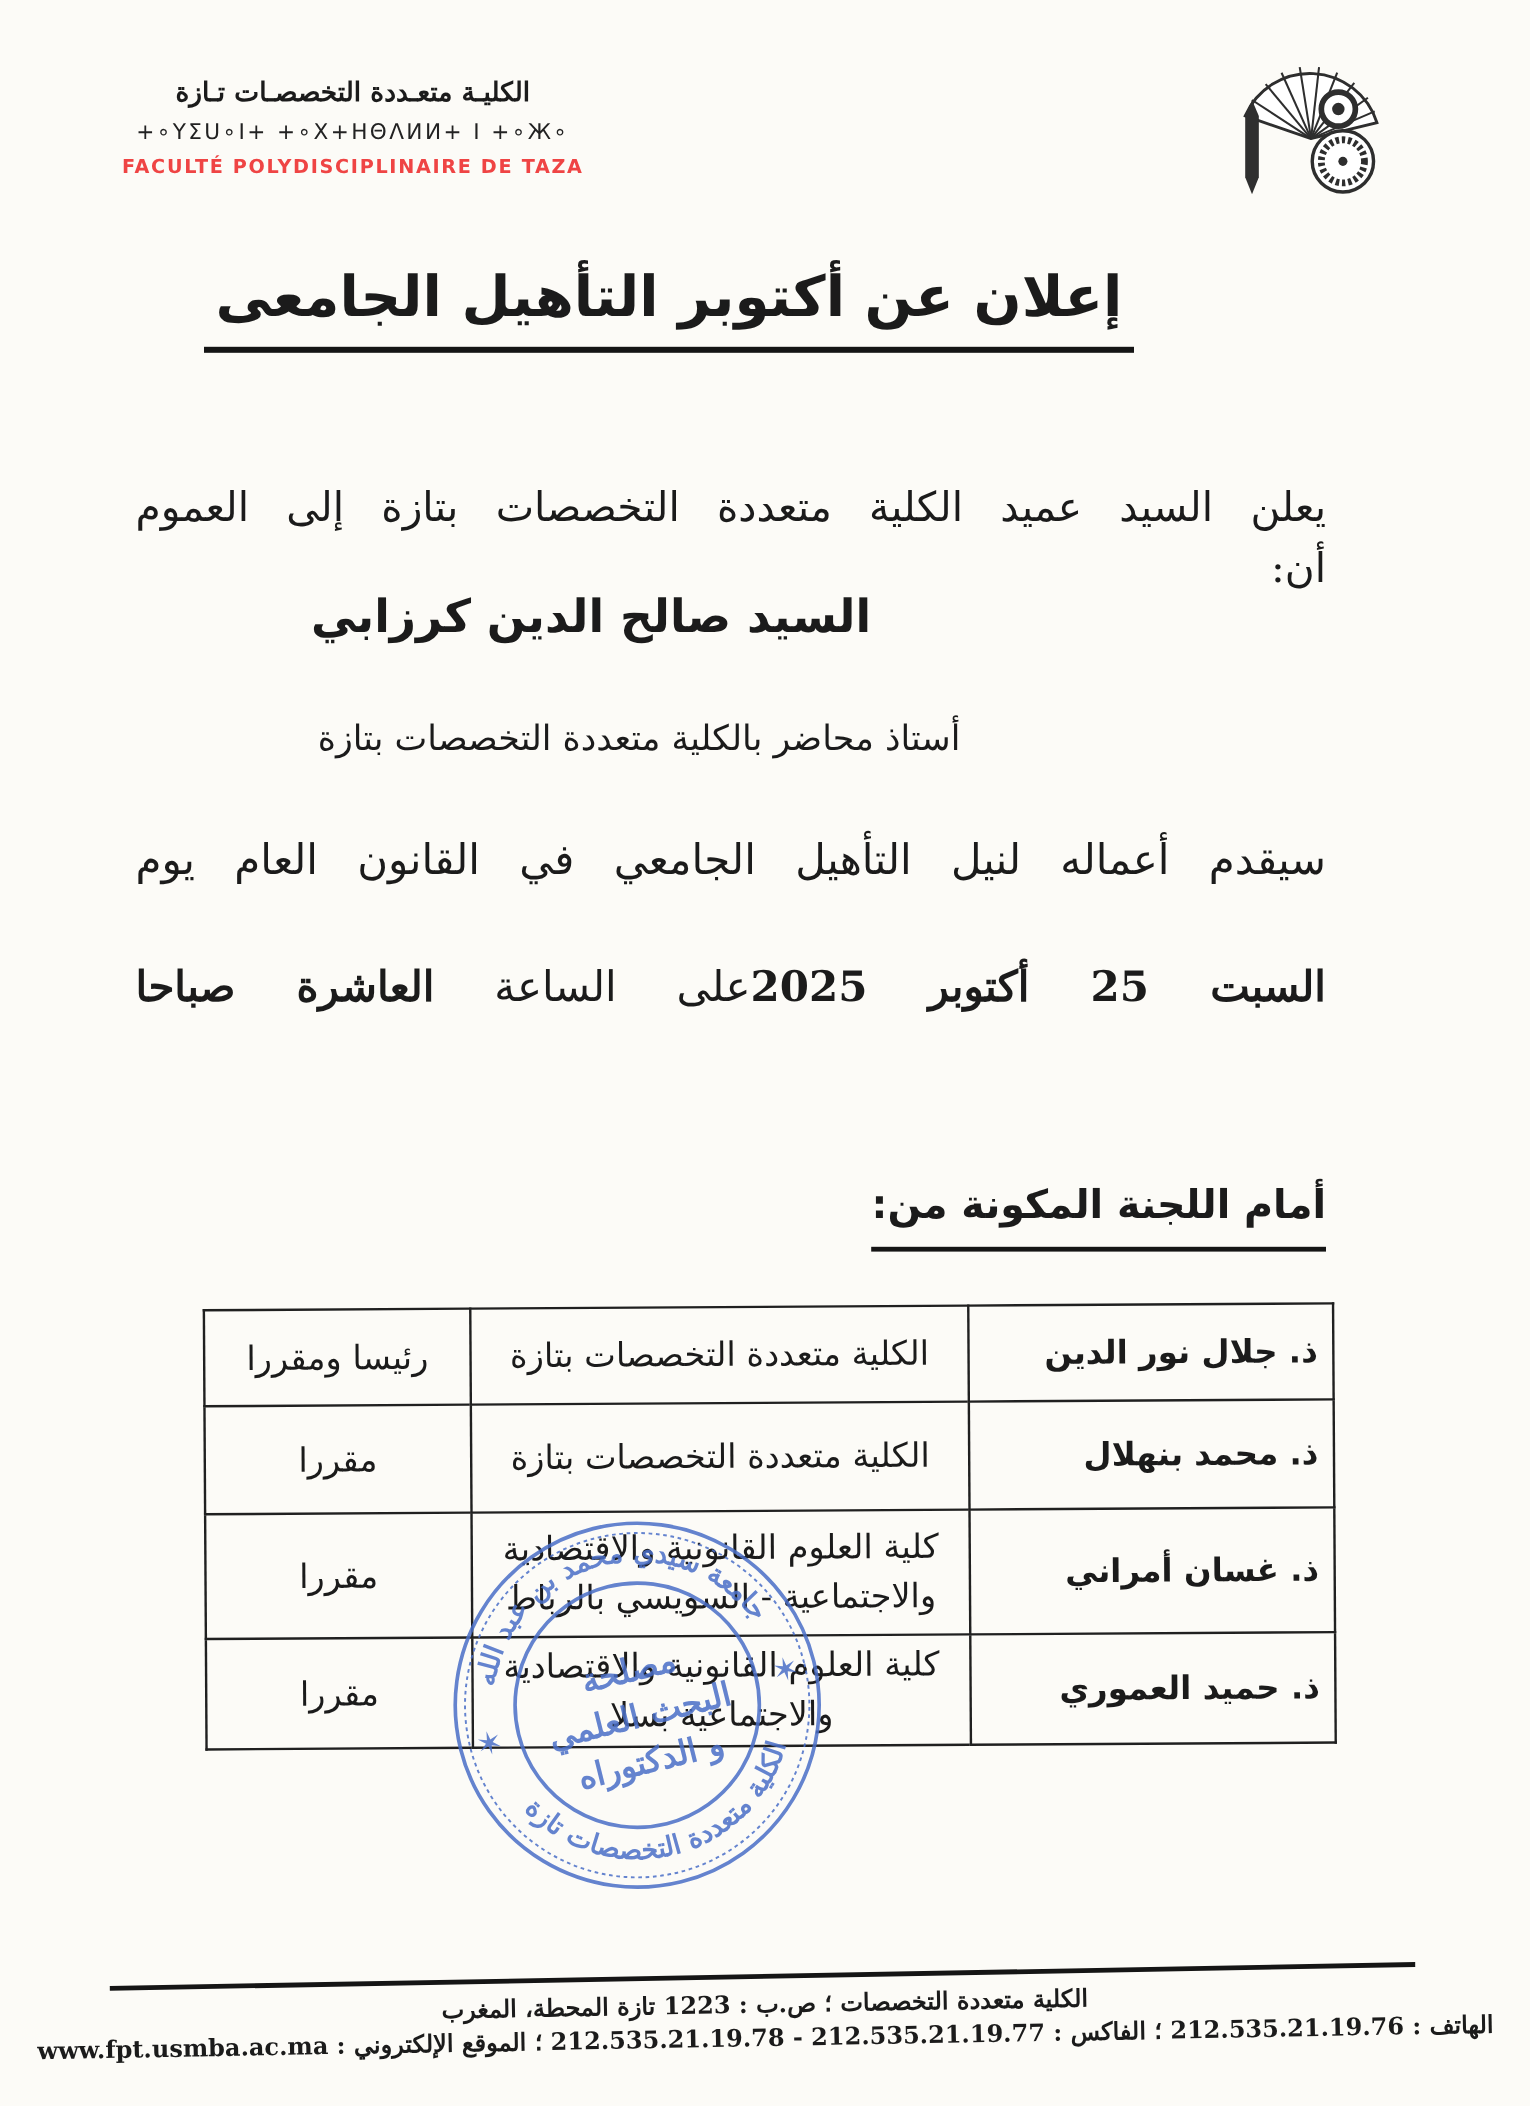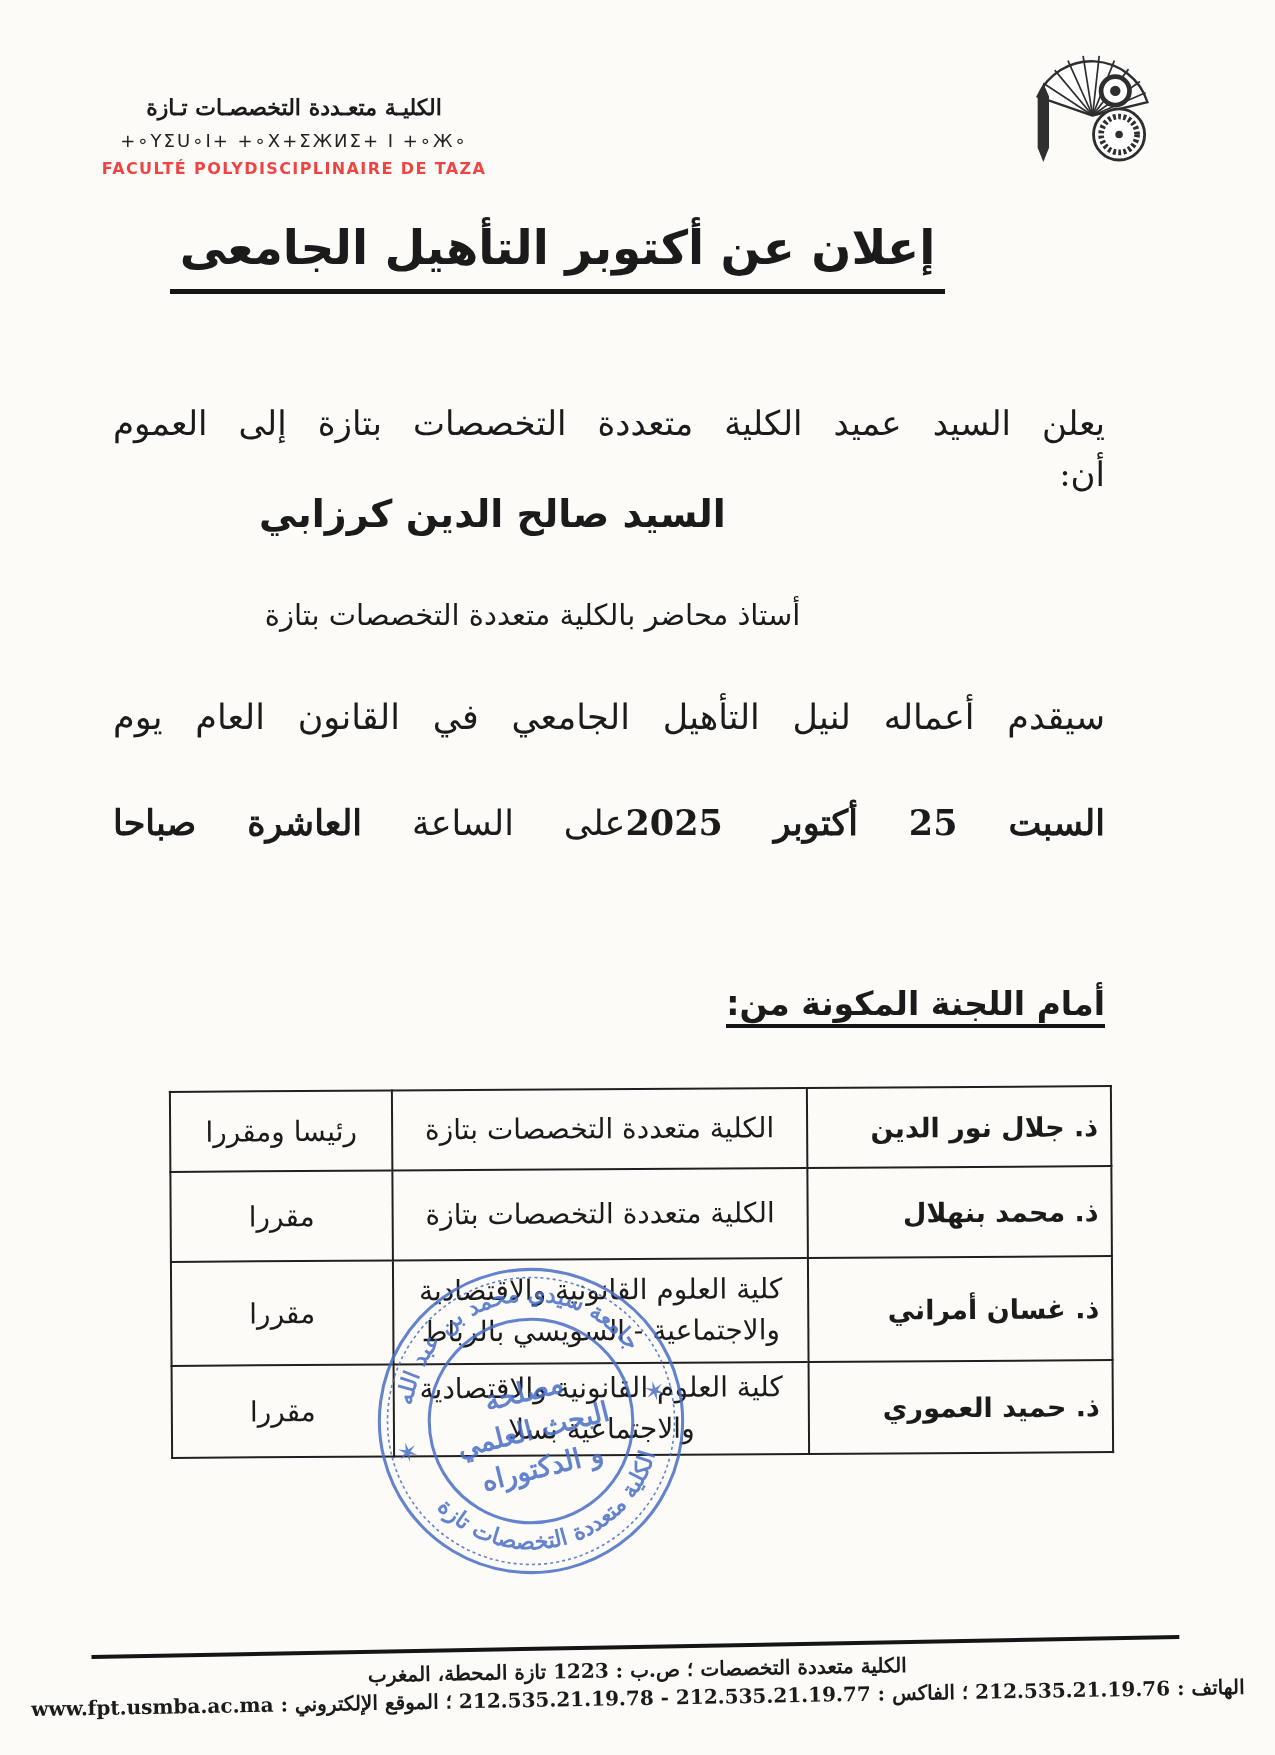--- a/index.html
+++ b/index.html
@@ -3,21 +3,21 @@
 <meta charset="utf-8">
 <style>
   html,body{margin:0;padding:0;}
   body{background:#dcdcd8;}
   .page{
     position:relative;width:1275px;height:1755px;overflow:hidden;
     background:#fcfbf7;color:#1b1b1b;
     font-family:"DejaVu Serif", serif;
   }
   
-  .hdr{position:absolute;top:34px;left:98px;right:88px;display:flex;justify-content:space-between;align-items:flex-end;}
+  .hdr{position:absolute;top:34px;left:98px;right:88px;display:flex;justify-content:space-between;align-items:center;}
   .hdr-block{text-align:center;}
   .hdr-left{width:392px;}
   .hdr-right{width:480px;}
   .hdr-ar{font-size:22px;font-weight:bold;direction:rtl;white-space:nowrap;}
   .hdr-tif{font-size:18px;letter-spacing:2px;margin-top:10px;color:#222;font-family:"DejaVu Sans",sans-serif;white-space:nowrap;}
   .hdr-lat{font-size:16px;font-weight:bold;letter-spacing:1.4px;margin-top:8px;color:#ef4444;font-family:"DejaVu Sans",sans-serif;white-space:nowrap;}
   .emblem{width:152px;height:142px;margin:2px 26px 0 0;flex:none;}
   
   .title-wrap{position:absolute;top:220px;left:0;width:1275px;text-align:center;transform:translateX(-80px);}
   .title{display:inline-block;direction:rtl;font-family:"DejaVu Sans",sans-serif;font-weight:800;font-size:47px;
@@ -31,21 +31,21 @@
   .cand-role{position:absolute;top:598px;left:0;width:1275px;text-align:center;transform:translateX(-105px);
              direction:rtl;font-family:"DejaVu Sans",sans-serif;font-size:29px;}
   
   .defense{position:absolute;top:664px;right:170px;width:992px;direction:rtl;font-size:35px;}
   .defense .line{line-height:106px;white-space:nowrap;}
   .defense .line.wrapok{white-space:normal;}
   .b{font-weight:bold;}
   
   .heading-wrap{position:absolute;top:984px;right:170px;direction:rtl;}
   .heading{display:inline-block;direction:rtl;font-family:"DejaVu Sans",sans-serif;font-weight:bold;font-size:33px;
-           border-bottom:4px solid #151515;padding-bottom:1px;}
+           border-bottom:4px solid #151515;padding-bottom:16px;}
   
   .committee-table{position:absolute;top:1088px;right:162px;width:943px;border-collapse:collapse;direction:rtl;
                    transform:rotate(-0.35deg);background:transparent;}
   .committee-table td{border:2px solid #202020;padding:4px 12px;vertical-align:middle;}
   .name-cell{width:278px;font-family:"DejaVu Sans",sans-serif;font-weight:bold;font-size:27px;text-align:right;padding-right:20px;}
   .inst-cell{width:389px;font-size:28px;text-align:center;line-height:1.45;}
   .role-cell{width:196px;font-size:28px;text-align:center;}
   .r1{height:80px;}.r2{height:90px;}.r3{height:104px;}.r4{height:92px;}
   
   .stamp{position:absolute;left:358px;top:1248px;width:346px;height:346px;transform:rotate(-14deg);opacity:.85;}
@@ -55,21 +55,21 @@
   .f1,.f2{text-align:center;direction:rtl;font-size:20px;font-weight:600;line-height:1.4;}
 </style>
 </head>
 <body>
 
 <div class="page">
 
   <header class="hdr">
     <div class="hdr-block hdr-left">
       <div class="hdr-ar">الكليـة متعـددة التخصصـات تـازة</div>
-      <div class="hdr-tif">+∘YΣU∘I+  +∘X+ΣЖИΣ+  I  +∘Ж∘</div>
+      <div class="hdr-tif">+∘YΣU∘I+  +∘X+ΗΘΛИИ+  I  +∘Ж∘</div>
       <div class="hdr-lat">FACULTÉ POLYDISCIPLINAIRE DE TAZA</div>
     </div>
 
     <svg class="emblem" viewBox="0 0 160 150" aria-hidden="true">
       <path d="M88 84 L30 64 A62 62 0 0 1 146 70 Z" fill="#ffffff" stroke="#2e2e2e" stroke-width="2.5"></path>
       <g stroke="#2e2e2e" stroke-width="1.8">
         <line x1="88" y1="84" x2="36" y2="50"></line>
           <line x1="88" y1="84" x2="48" y2="36"></line>
         <line x1="88" y1="84" x2="62" y2="26"></line>
           <line x1="88" y1="84" x2="78" y2="21"></line>

